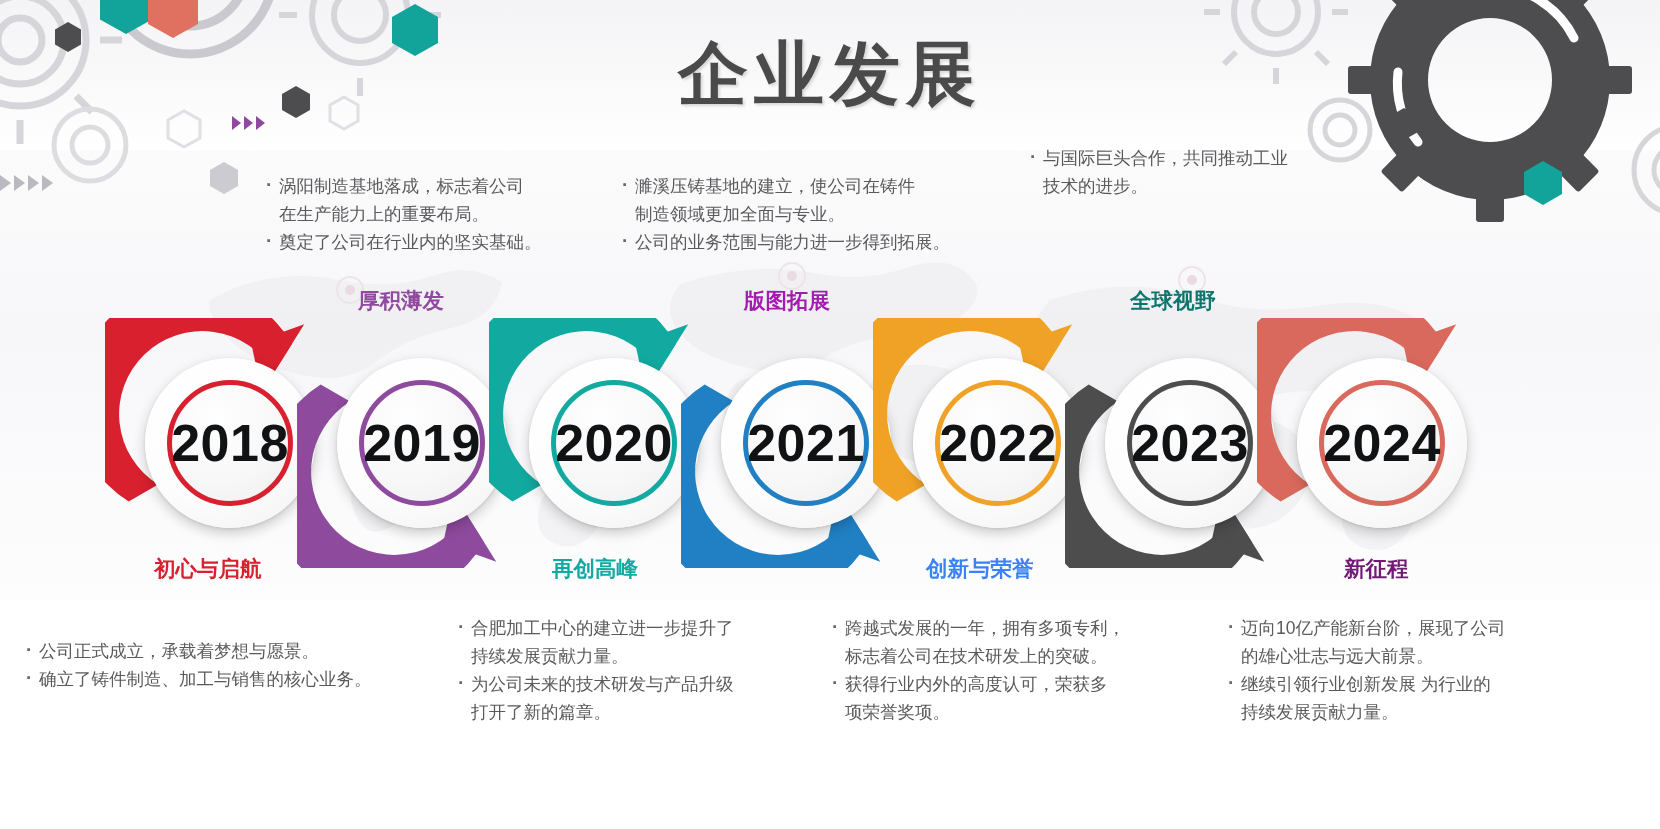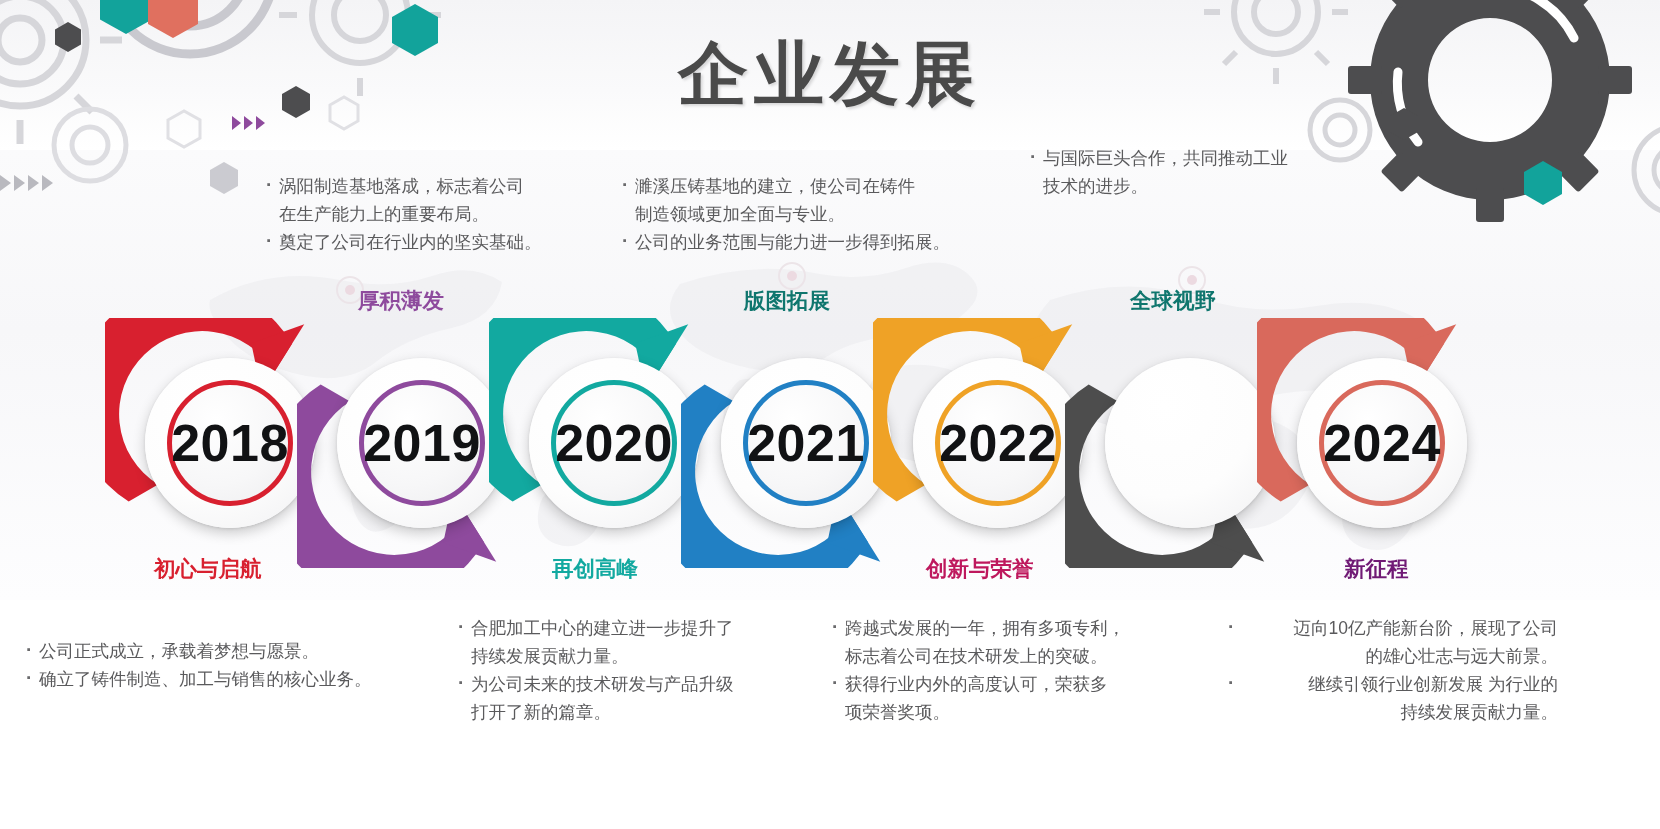--- a/index.html
+++ b/index.html
@@ -248,21 +248,21 @@
 制造领域更加全面与专业。</div>
     <div class="li">公司的业务范围与能力进一步得到拓展。</div>
   </div>
 
   <div class="tblock" style="left:1030px; top:144px; width:320px;">
     <div class="li">与国际巨头合作，共同推动工业
 技术的进步。</div>
   </div>
 
   <div class="hl" style="left:358px; top:286px; color:#8E4A9D;">厚积薄发</div>
-  <div class="hl" style="left:744px; top:286px; color:#0f766e;">版图拓展</div>
+  <div class="hl" style="left:744px; top:286px; color:#a21caf;">版图拓展</div>
   <div class="hl" style="left:1130px; top:286px; color:#0f766e;">全球视野</div>
 
   <div id="timeline">
       <div class="node" style="left: 105px; top: 0px; z-index: 10;">
         <svg width="250" height="250" viewBox="0 0 250 250">
           <g fill="#D8202F">
             <path d="M 23.68 183.50 A 117 117 0 1 1 187.00 25.78 L 168.98 54.61 A 83 83 0 1 0 53.12 166.50 Z"></path>
             <path d="M 199.25 6.17 L 146.21 25.23 L 156.73 74.22 Z"></path>
           </g>
         </svg>
@@ -320,38 +320,41 @@
         </div>
       </div>
       <div class="node" style="left: 1065px; top: 0px; z-index: 15;">
         <svg width="250" height="250" viewBox="0 0 250 250">
           <g fill="#4D4D4D">
             <path d="M 23.68 66.50 A 117 117 0 1 0 187.00 224.22 L 168.98 195.39 A 83 83 0 1 1 53.12 83.50 Z"></path>
             <path d="M 199.25 243.83 L 146.21 224.77 L 156.73 175.78 Z"></path>
           </g>
         </svg>
         <div class="disc"></div>
+        <div class="inner" style="border-color: rgb(77, 77, 77);">
+          <span class="year">2023</span>
+        </div>
       </div>
       <div class="node" style="left: 1257px; top: 0px; z-index: 16;">
         <svg width="250" height="250" viewBox="0 0 250 250">
           <g fill="#D9695C">
             <path d="M 23.68 183.50 A 117 117 0 1 1 187.00 25.78 L 168.98 54.61 A 83 83 0 1 0 53.12 166.50 Z"></path>
             <path d="M 199.25 6.17 L 146.21 25.23 L 156.73 74.22 Z"></path>
           </g>
         </svg>
         <div class="disc"></div>
         <div class="inner" style="border-color: rgb(217, 105, 92);">
           <span class="year">2024</span>
         </div>
       </div>
     </div>
 
   <div class="hl" style="left:154px; top:554px; color:#D8202F;">初心与启航</div>
   <div class="hl" style="left:552px; top:554px; color:#12A9A0;">再创高峰</div>
-  <div class="hl" style="left:926px; top:554px; color:#be185d;">创新与荣誉</div>
+  <div class="hl" style="left:926px; top:554px; color:#3b82f6;">创新与荣誉</div>
   <div class="hl" style="left:1344px; top:554px; color:#701a75;">新征程</div>
 
   <div class="tblock" style="left:26px; top:614px; width:420px;margin-top:23px;">
     <div class="li">公司正式成立，承载着梦想与愿景。</div>
     <div class="li">确立了铸件制造、加工与销售的核心业务。</div>
   </div>
 
   <div class="tblock" style="left:458px; top:614px; width:320px;">
     <div class="li">合肥加工中心的建立进一步提升了
 持续发展贡献力量。</div>
@@ -359,20 +362,20 @@
 打开了新的篇章。</div>
   </div>
 
   <div class="tblock" style="left:832px; top:614px; width:330px;">
     <div class="li">跨越式发展的一年，拥有多项专利，
 标志着公司在技术研发上的突破。</div>
     <div class="li">获得行业内外的高度认可，荣获多
 项荣誉奖项。</div>
   </div>
 
-  <div class="tblock" style="left:1228px; top:614px; width:330px;text-align:right;">
+  <div class="tblock" style="left:1228px; top:614px; width:330px;">
     <div class="li">迈向10亿产能新台阶，展现了公司
 的雄心壮志与远大前景。</div>
     <div class="li">继续引领行业创新发展  为行业的
 持续发展贡献力量。</div>
   </div>
 
 </div>
 
 </body></html>

